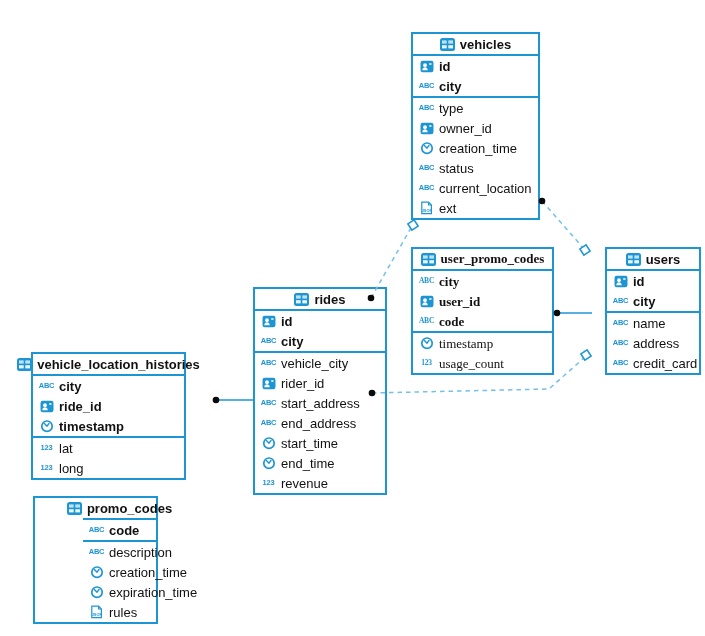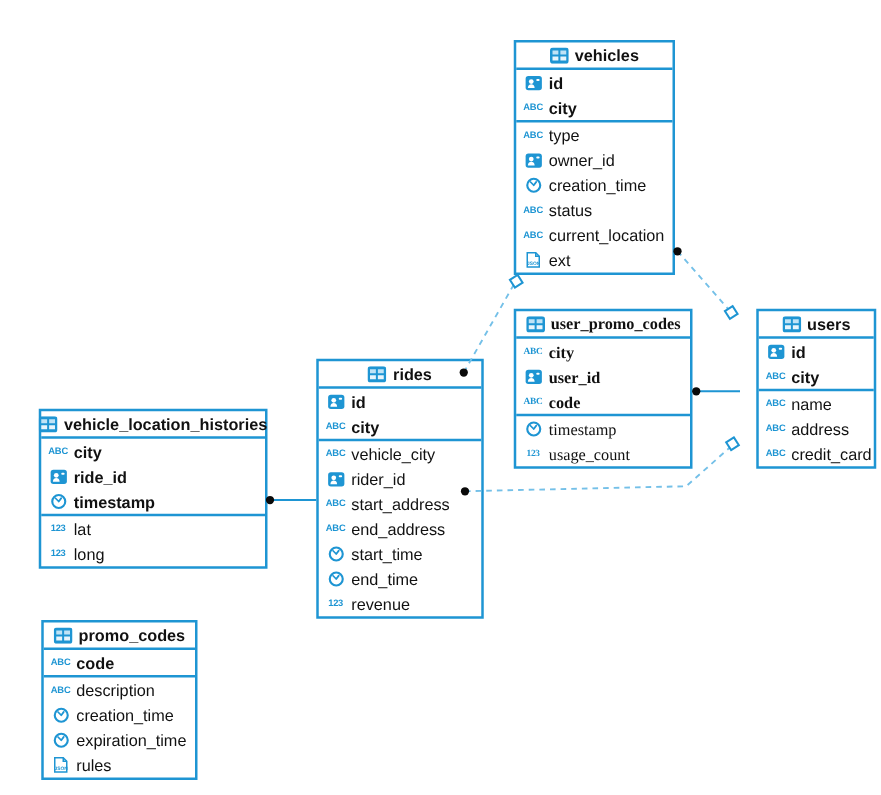--- a/index.html
+++ b/index.html
@@ -296,21 +296,21 @@
           <span class="fname">end_time</span>
         </div>
         <div class="field-row">
           <span class="ficon">
             <span class="glyph-icon">123</span>
           </span>
           <span class="fname">revenue</span>
         </div>
       </div>
     </div>
-    <div class="table-node" style="left: 31px; top: 327px; width: 183px;">
+    <div class="table-node" style="left: 31px; top: 352px; width: 155px;">
       <div class="tbl-header">
         <span class="hicon">
           <svg width="15" height="13" viewBox="0 0 15 13">
             <rect width="15" height="13" rx="2.5" fill="#1e95d3"></rect>
             <rect x="2" y="2.4" width="4.7" height="3.2" fill="#bfe3f6"></rect>
             <rect x="8.3" y="2.4" width="4.7" height="3.2" fill="#bfe3f6"></rect>
             <rect x="2" y="7.2" width="4.7" height="3.2" fill="#e8f5fc"></rect>
             <rect x="8.3" y="7.2" width="4.7" height="3.2" fill="#e8f5fc"></rect>
           </svg>
         </span>
@@ -352,21 +352,21 @@
           <span class="fname">lat</span>
         </div>
         <div class="field-row">
           <span class="ficon">
             <span class="glyph-icon">123</span>
           </span>
           <span class="fname">long</span>
         </div>
       </div>
     </div>
-    <div class="table-node" style="left: 33px; top: 496px; width: 125px;">
+    <div class="table-node" style="left: 33px; top: 496px; width: 125px; padding-left: 48px;">
       <div class="tbl-header">
         <span class="hicon">
           <svg width="15" height="13" viewBox="0 0 15 13">
             <rect width="15" height="13" rx="2.5" fill="#1e95d3"></rect>
             <rect x="2" y="2.4" width="4.7" height="3.2" fill="#bfe3f6"></rect>
             <rect x="8.3" y="2.4" width="4.7" height="3.2" fill="#bfe3f6"></rect>
             <rect x="2" y="7.2" width="4.7" height="3.2" fill="#e8f5fc"></rect>
             <rect x="8.3" y="7.2" width="4.7" height="3.2" fill="#e8f5fc"></rect>
           </svg>
         </span>

